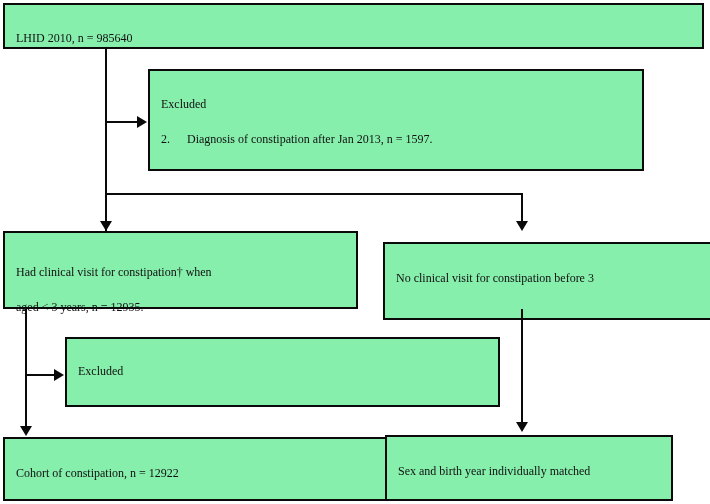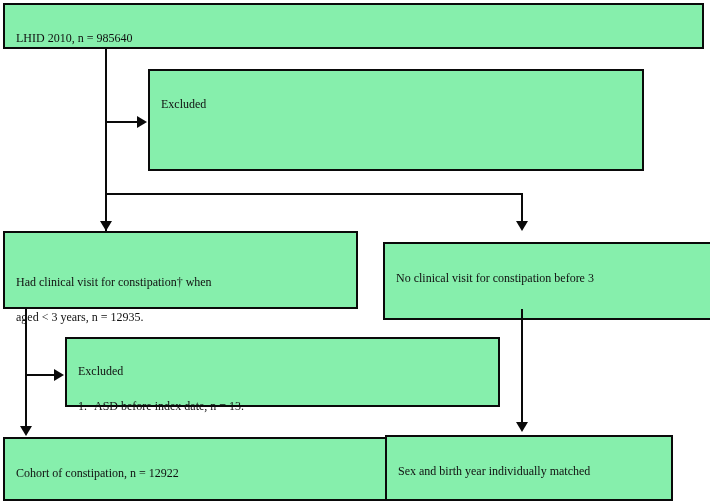--- a/index.html
+++ b/index.html
@@ -84,47 +84,47 @@
   </div>
 
   <div class="vline" style="left:105px; top:49px; height:184px;"></div>
   <div class="arrow-down" style="left:100px; top:221px;"></div>
 
   <div class="hline" style="left:105px; top:121px; width:33px;"></div>
   <div class="arrow-right" style="left:137px; top:116px;"></div>
 
   <div class="box" style="left:148px; top:69px; width:496px; height:102px; padding-top:8px;">
     <span class="excl-title">Excluded</span>
+    <span class="excl-item"><span class="num">2.</span><span>Diagnosis of constipation after Jan 2013, n = 1597.</span></span>
   </div>
 
   <div class="hline" style="left:105px; top:193px; width:418px;"></div>
   <div class="vline" style="left:521px; top:193px; height:30px;"></div>
   <div class="arrow-down" style="left:516px; top:221px;"></div>
 
-  <div class="box" style="left:3px; top:231px; width:355px; height:78px; padding-top:24px;">
+  <div class="box" style="left:3px; top:231px; width:355px; height:78px; padding-top:14px;">
     <span class="line">Had clinical visit for constipation† when</span>
     <span class="line">aged &lt; 3 years, n = 12935.</span>
   </div>
 
   <div class="box" style="left:383px; top:242px; width:329px; height:78px; padding-top:9px;">
     <span class="line">No clinical visit for constipation before 3</span>
   </div>
 
   <div class="vline" style="left:25px; top:309px; height:119px;"></div>
   <div class="arrow-down" style="left:20px; top:426px;"></div>
 
   <div class="hline" style="left:25px; top:374px; width:30px;"></div>
   <div class="arrow-right" style="left:54px; top:369px;"></div>
 
   <div class="vline" style="left:521px; top:309px; height:115px;"></div>
   <div class="arrow-down" style="left:516px; top:422px;"></div>
 
   <div class="box" style="left:65px; top:337px; width:435px; height:70px; padding-top:7px;">
     <span class="excl-title">Excluded</span>
-    <span class="excl-item"><span class="num-tight">1.</span><span>ASD before index date, n = 13.</span></span>
   </div>
 
   <div class="box" style="left:3px; top:437px; width:391px; height:64px; padding-top:9px;">
     <span class="line">Cohort of constipation, n = 12922</span>
   </div>
 
   <div class="box" style="left:385px; top:435px; width:288px; height:66px; padding-top:9px;">
     <span class="line">Sex and birth year individually matched</span>
     
   </div>

